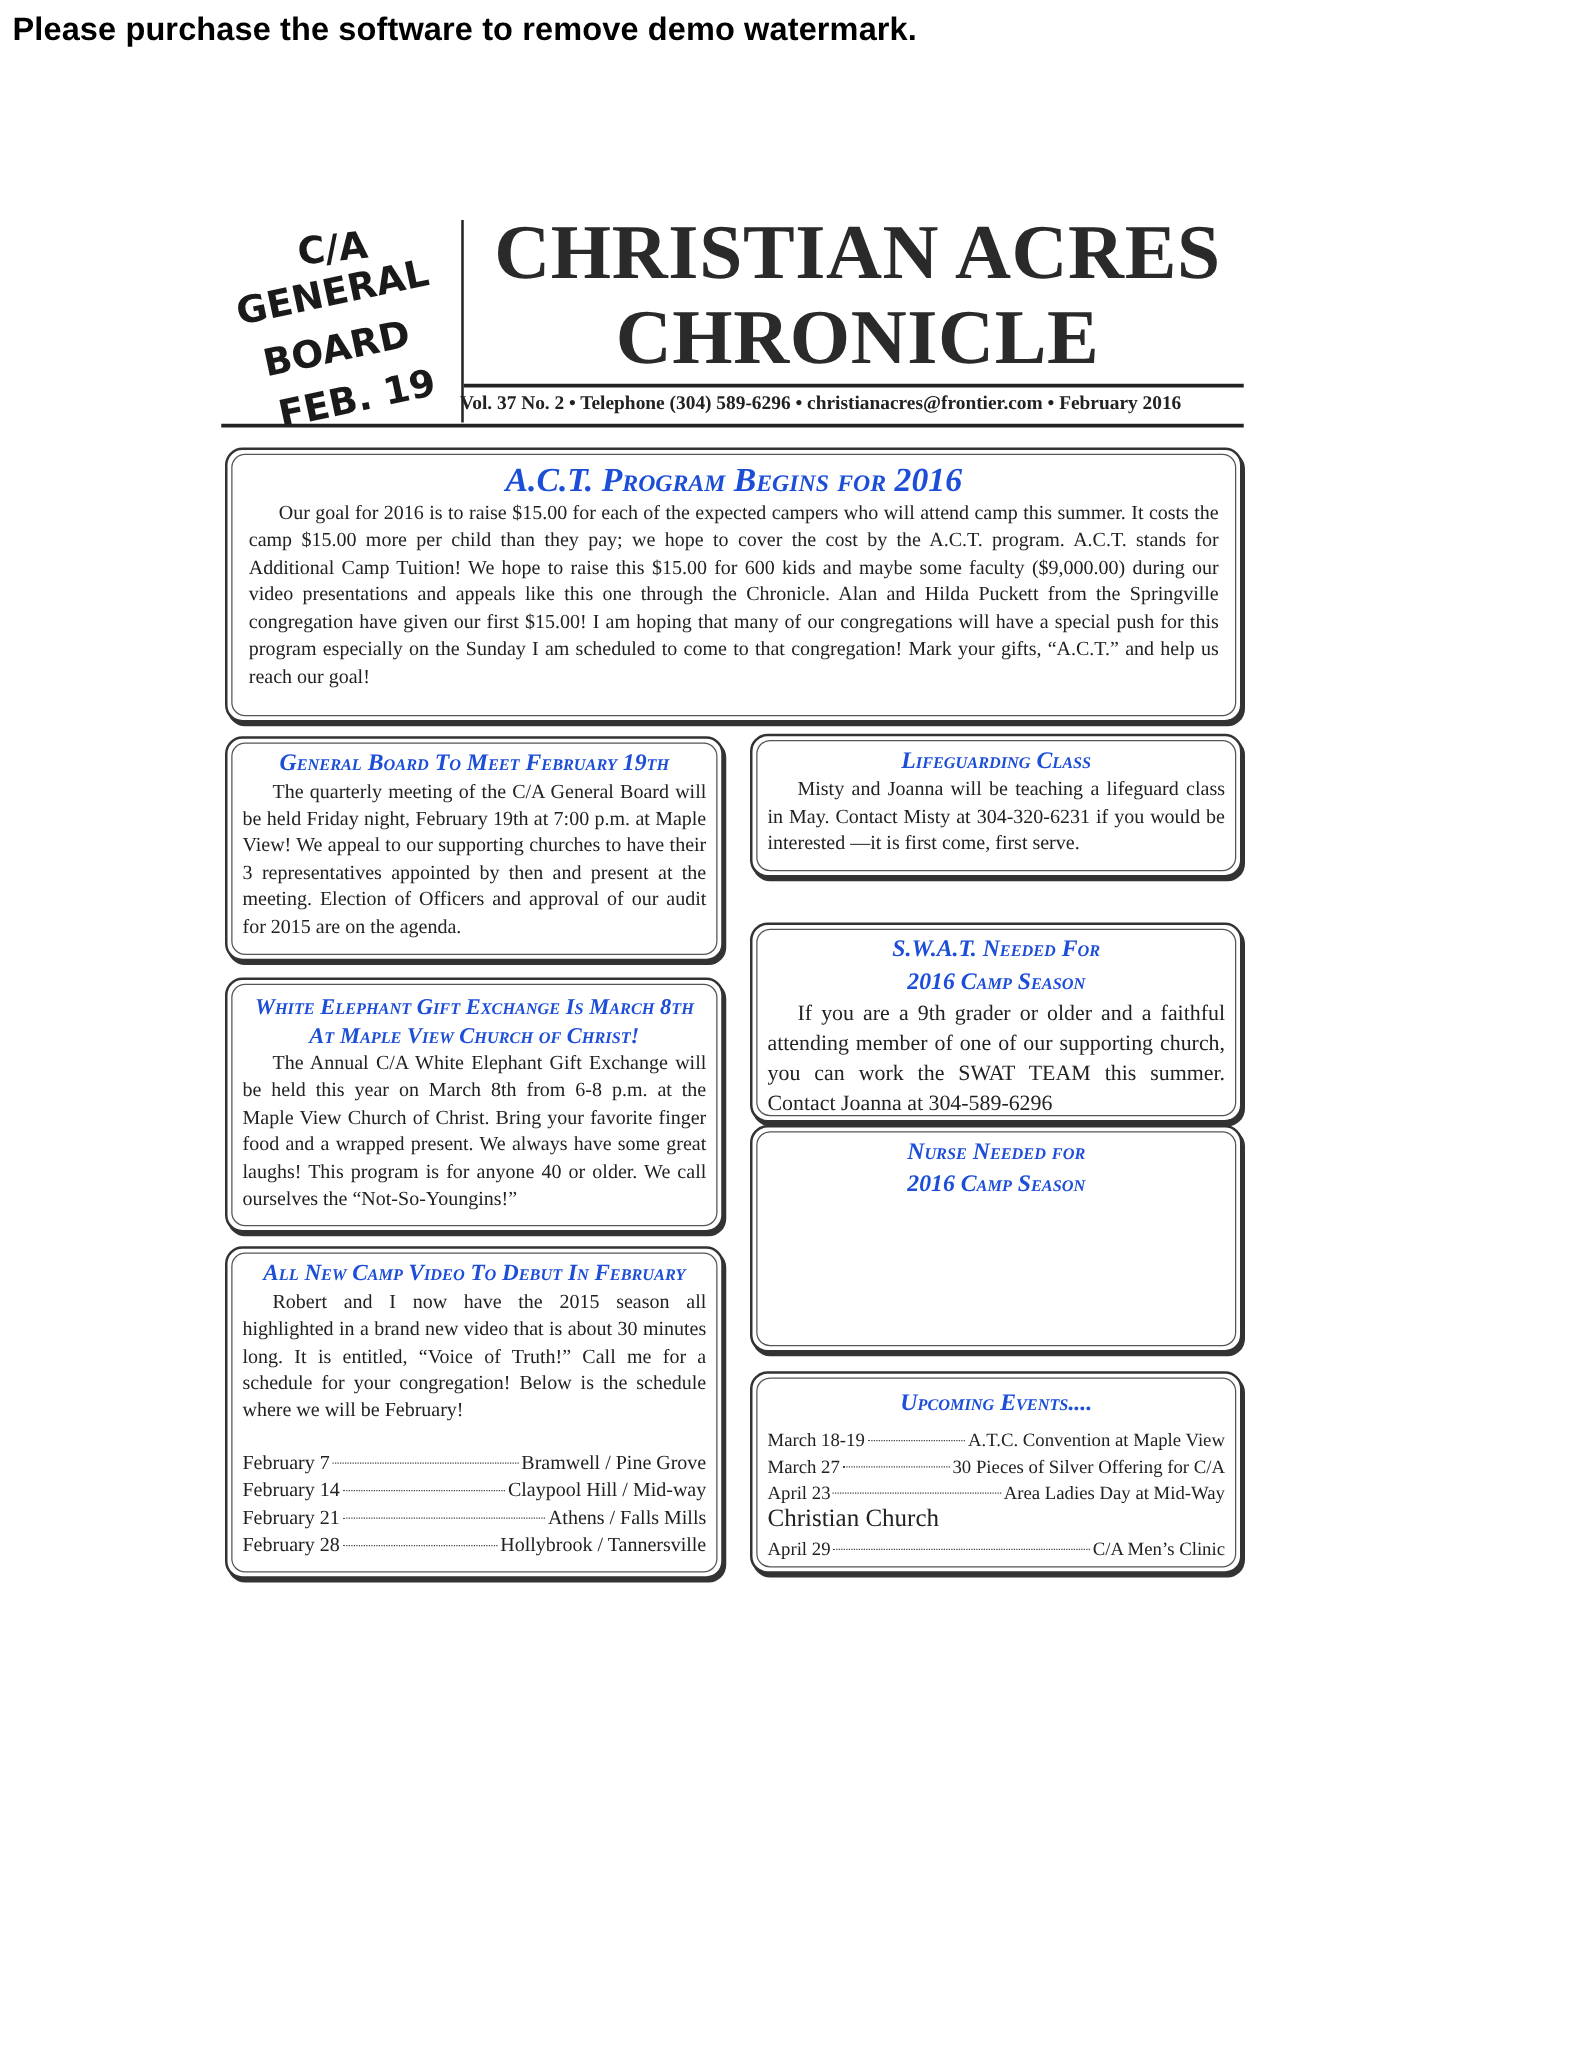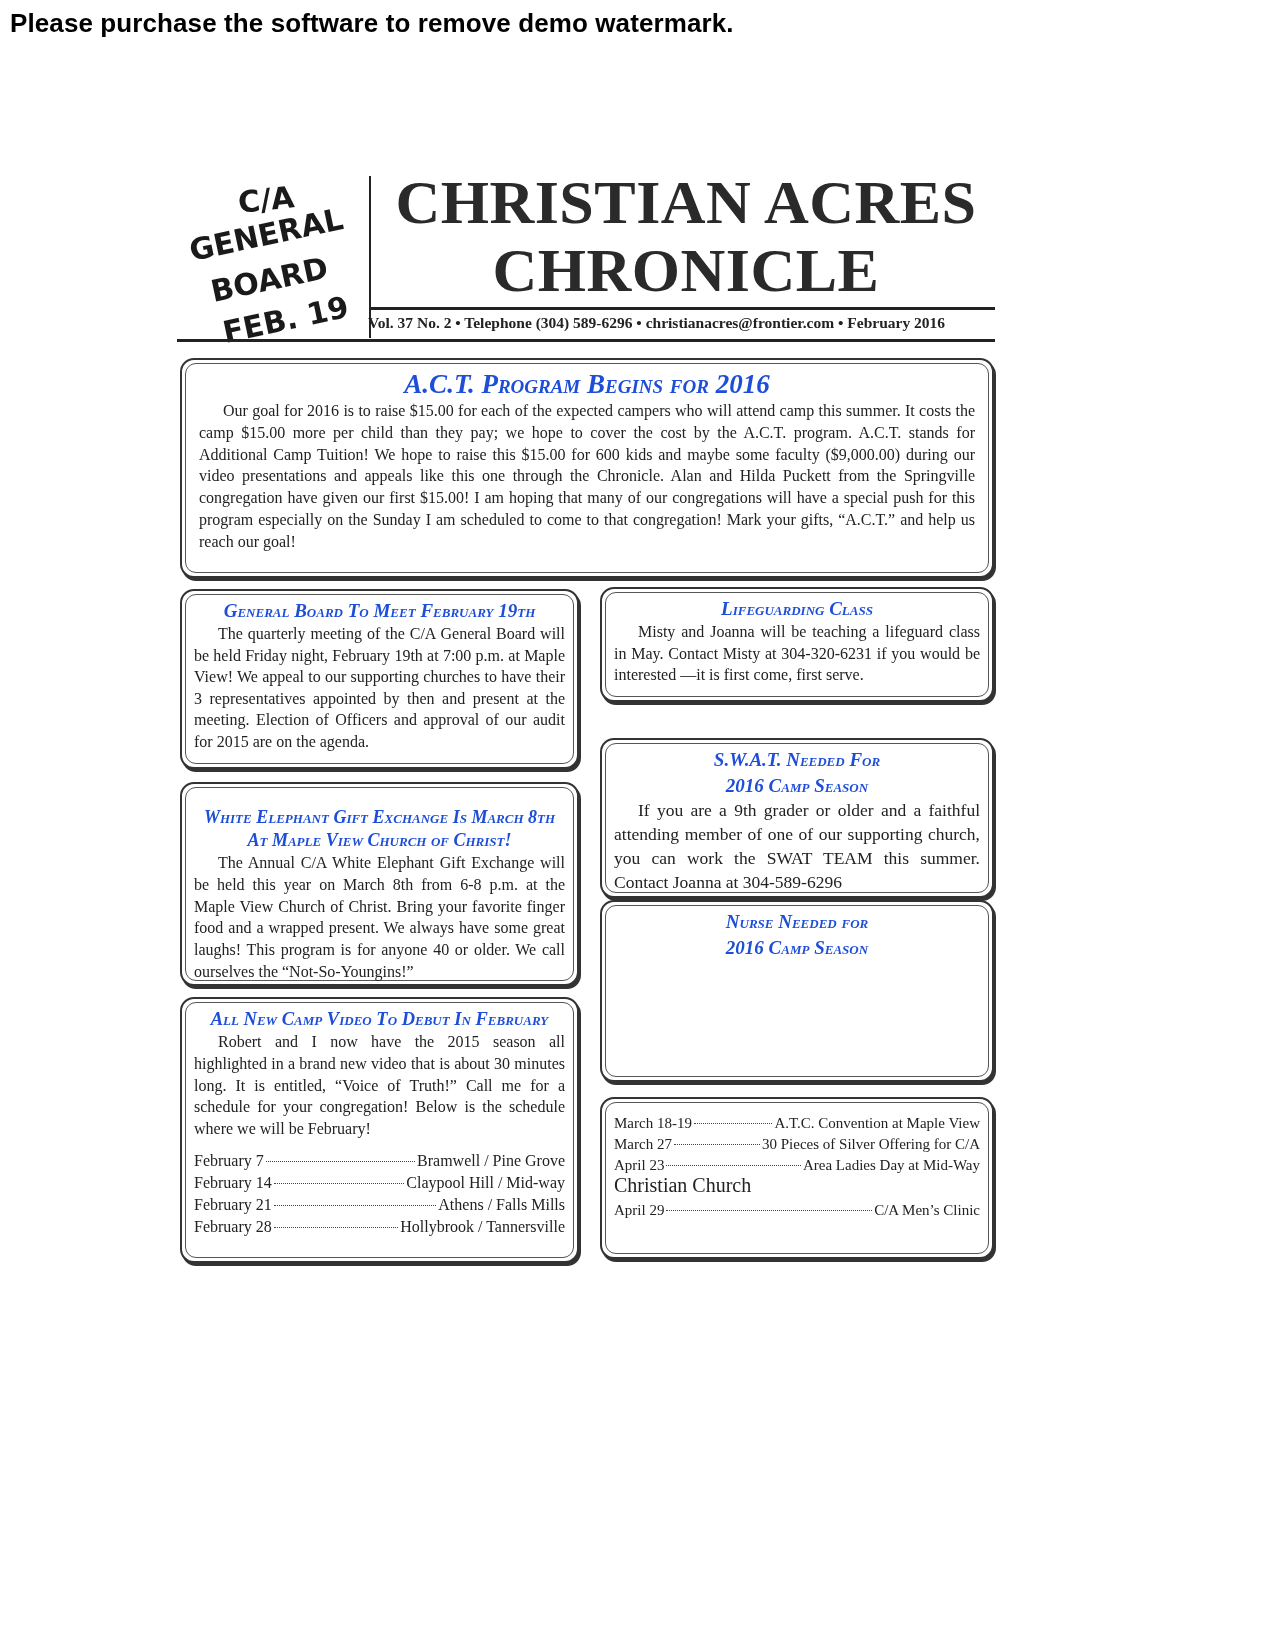--- a/index.html
+++ b/index.html
@@ -27,27 +27,27 @@
 
     #box-act { left: 180px; top: 358px; width: 810px; height: 216px; }
     #box-act h2 { font-size: 27px; line-height: 32px; margin-top: 2px; }
     #box-act p { font-size: 16px; line-height: 21.8px; padding: 0 5px; }
 
     #box-gb { left: 180px; top: 589px; width: 395px; height: 176px; }
     #box-gb h2 { font-size: 19px; line-height: 24px; margin-top: 2px; }
     #box-gb p { font-size: 16px; line-height: 21.6px; }
 
     #box-we { left: 180px; top: 782px; width: 395px; height: 200px; }
-    #box-we h2 { font-size: 18px; line-height: 23px; margin-top: 16px; }
+    #box-we h2 { font-size: 18px; line-height: 23px; margin-top: 4px; }
     #box-we p { font-size: 16px; line-height: 21.8px; }
 
     #box-vid { left: 180px; top: 997px; width: 395px; height: 262px; }
     #box-vid h2 { font-size: 18.5px; line-height: 24px; margin-top: 2px; }
     #box-vid p { font-size: 16px; line-height: 21.8px; }
-    .sched { margin-top: 10px; }
+    .sched { margin-top: 20px; }
     .row { display: flex; align-items: baseline; font-size: 16px; line-height: 22px; }
     .row .lead { flex: 1; border-bottom: 1.5px dotted #444; margin: 0 2px; transform: translateY(-4px); }
 
     #box-lg { left: 600px; top: 587px; width: 390px; height: 111px; }
     #box-lg h2 { font-size: 19px; line-height: 24px; margin-top: 2px; }
     #box-lg p { font-size: 16px; line-height: 21.6px; }
 
     #box-swat { left: 600px; top: 738px; width: 390px; height: 156px; }
     #box-swat h2 { font-size: 19px; line-height: 24px; margin-top: 2px; }
     #box-swat p { font-size: 17.5px; line-height: 24px; }
@@ -158,20 +158,21 @@
   <div class="inner"></div>
   <div class="content">
     <h2>Nurse Needed for</h2>
     <h2>2016 Camp Season</h2>
   </div>
 </div>
 
 <div class="box" id="box-ev">
   <div class="inner"></div>
   <div class="content">
+    <h2>Upcoming Events....</h2>
     <div class="ev">
       <div class="row">
         <span>March 18-19</span>
         <span class="lead"></span>
         <span>A.T.C. Convention at Maple View</span>
       </div>
       <div class="row">
         <span>March 27</span>
         <span class="lead"></span>
         <span>30 Pieces of Silver Offering for C/A</span>

